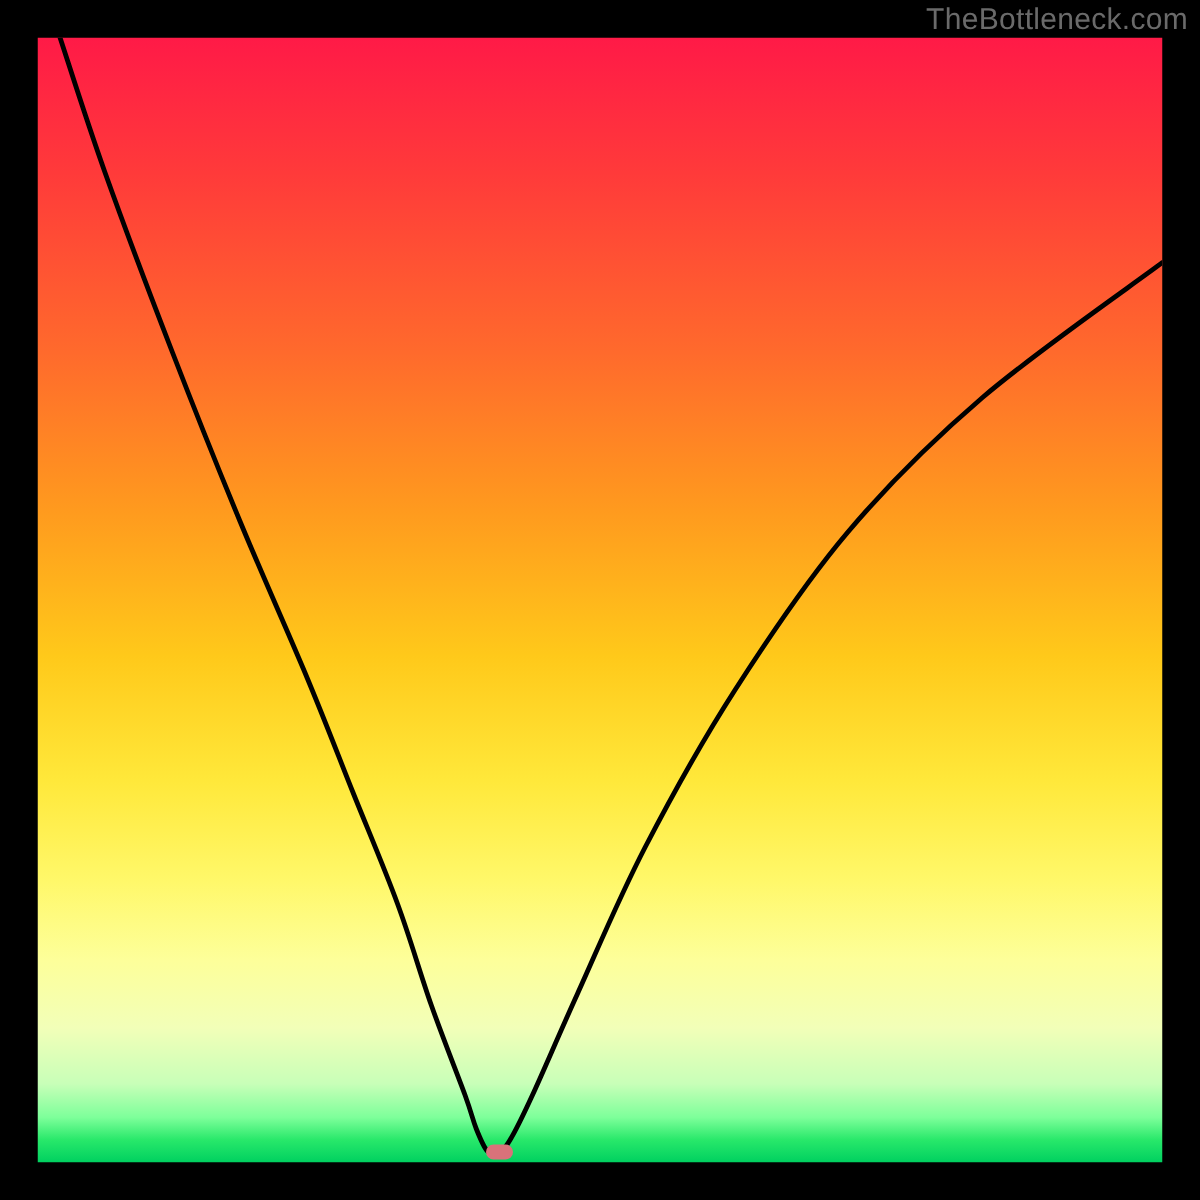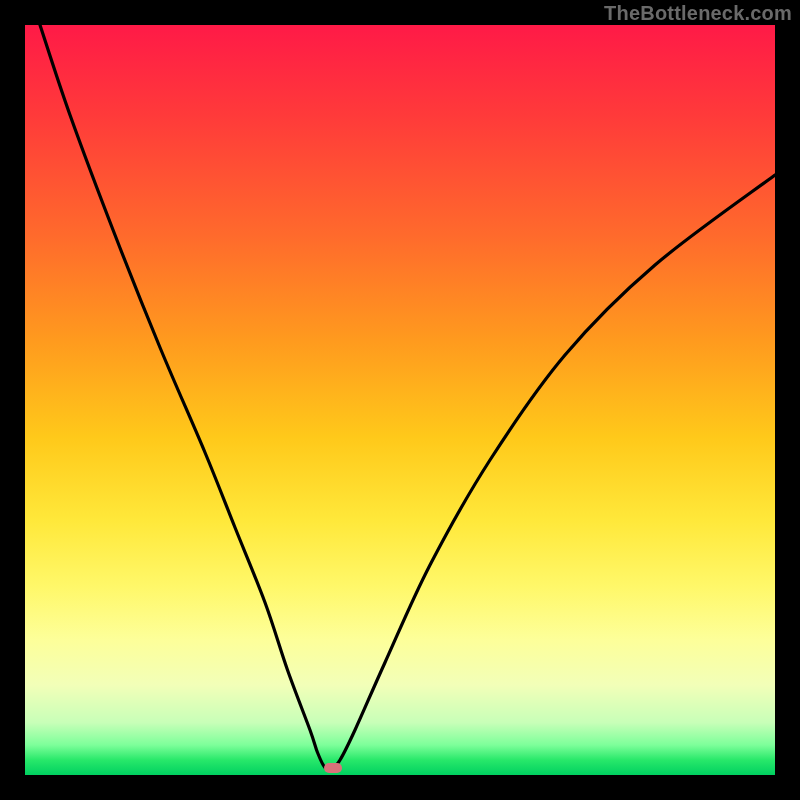--- a/index.html
+++ b/index.html
@@ -15,21 +15,21 @@
     position: relative;
     width: 800px;
     height: 800px;
   }
   .watermark {
     position: absolute;
     top: 2px;
     right: 8px;
     color: #6a6a6a;
     font-size: 20px;
-    font-weight: 700;
+    font-weight: 400;
     letter-spacing: 0.2px;
     z-index: 5;
     user-select: none;
   }
   .plot {
     position: absolute;
     left: 25px;
     top: 25px;
     width: 750px;
     height: 750px;

